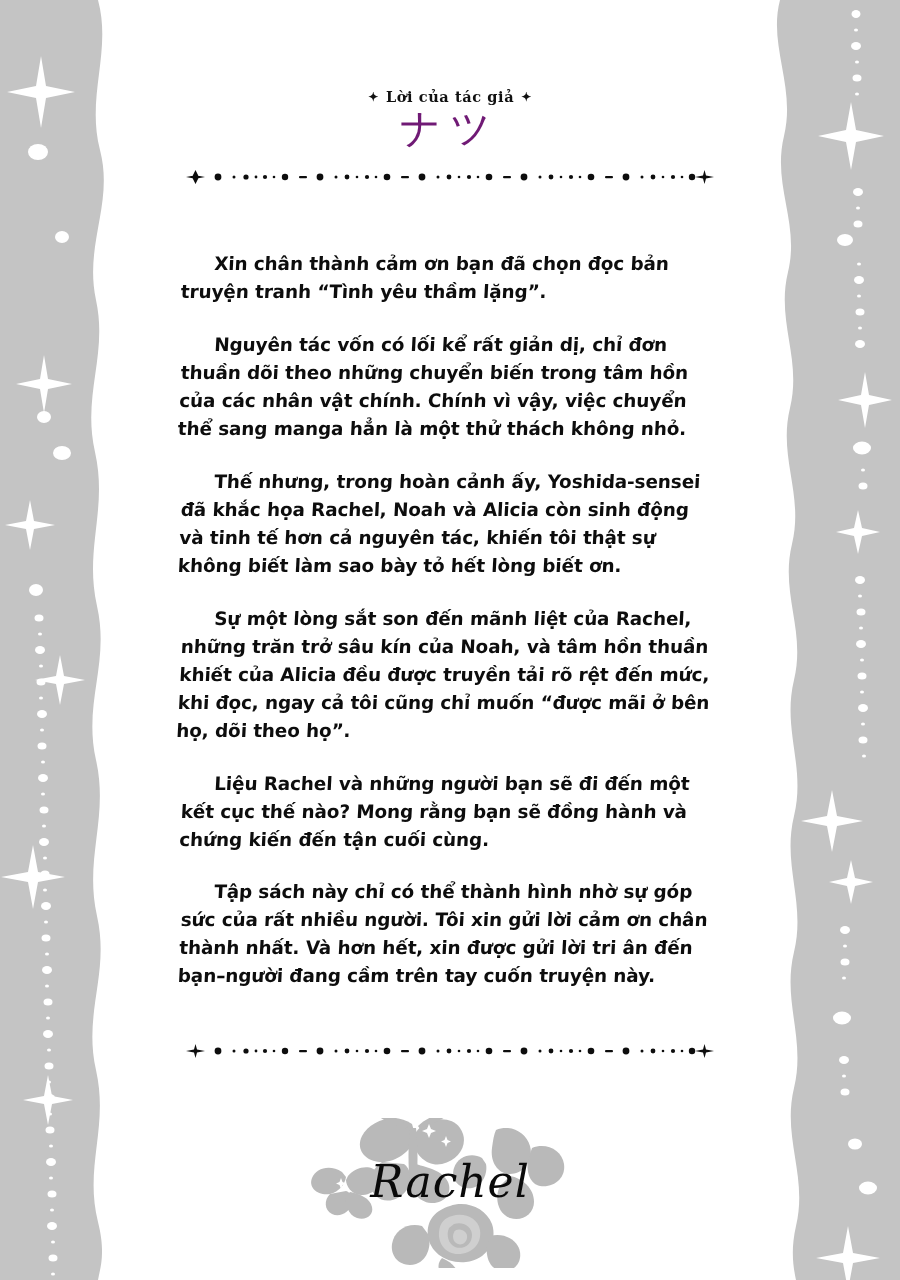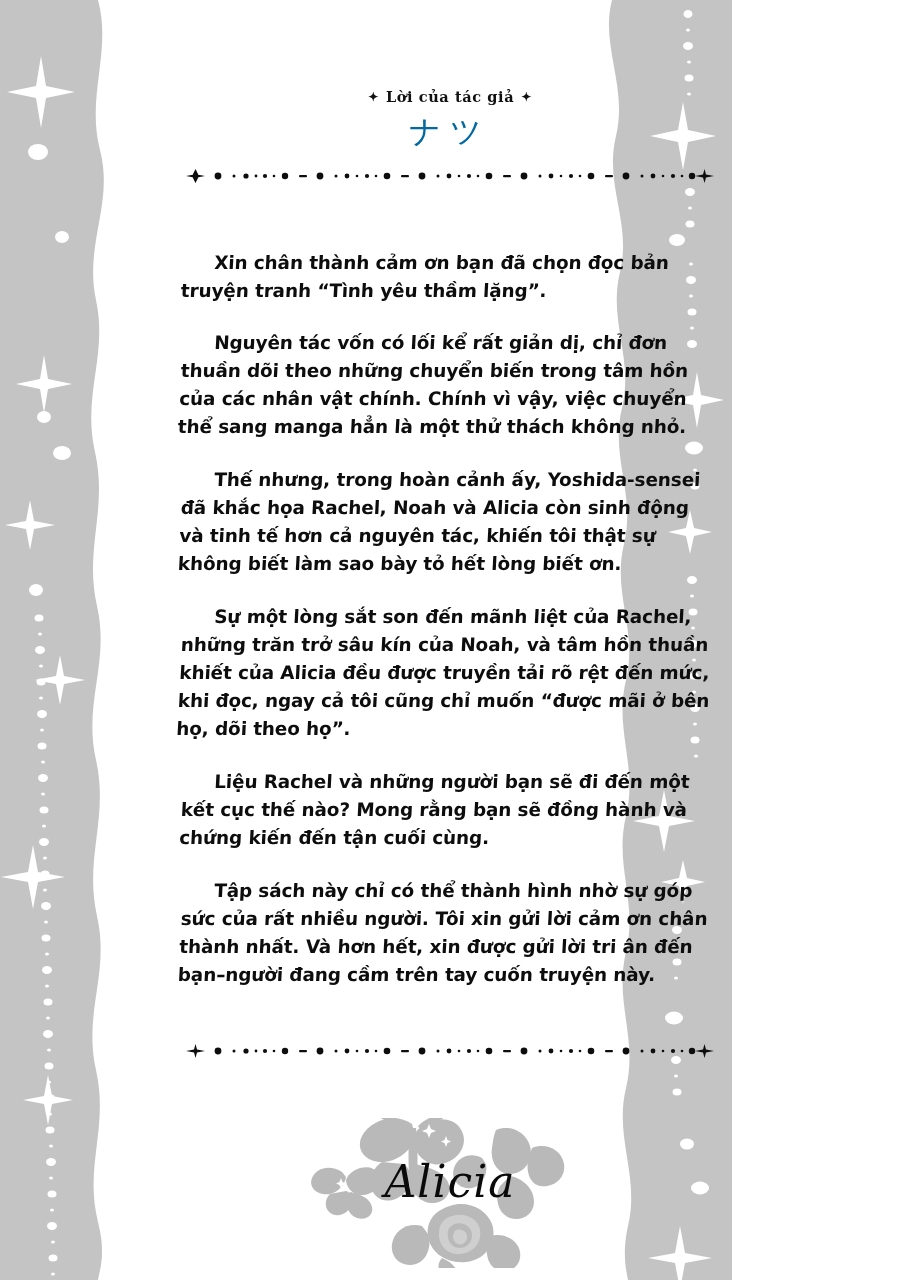--- a/index.html
+++ b/index.html
@@ -11,21 +11,21 @@
     height: 1280px;
     background: #ffffff;
     font-family: "Liberation Sans", sans-serif;
     overflow: hidden;
     position: relative;
   }
 
   
   #page {
     position: relative;
-    width: 732px;
+    width: 900px;
     height: 1280px;
     background: #ffffff;
     overflow: hidden;
   }
 
   
   .side-band {
     position: absolute;
     top: 0;
     height: 1280px;
@@ -58,24 +58,24 @@
     white-space: nowrap;
   }
   .kicker .star-glyph {
     font-size: 12px;
     vertical-align: 1px;
     margin: 0 7px;
   }
 
   .pen-name {
     font-family: "DejaVu Serif", serif;
-    font-size: 31px;
+    font-size: 40px;
     letter-spacing: 9px;
-    color: #0369a1;
-    margin-top: 10px;
+    color: #701a75;
+    margin-top: 2px;
     line-height: 1.05;
   }
 
   .pen-name-romaji {
     font-family: "DejaVu Serif", serif;
     font-size: 11.5px;
     letter-spacing: 5.5px;
     color: #262626;
     margin-top: 5px;
     margin-left: 5px;
@@ -444,18 +444,18 @@
             <path d="M190,118 C204,114 218,122 220,134 C222,148 210,156 198,152 C186,148 184,130 190,118 Z"></path>
             <path d="M142,140 C152,144 160,152 158,162 L146,160 C138,156 136,146 142,140 Z"></path>
 
           </g>
           <g fill="#ffffff">
             <path d="M129,6 L131,11 L136,13 L131,15 L129,20 L127,15 L122,13 L127,11 Z"></path>
             <path d="M146,18 L147.5,22 L151,23.5 L147.5,25 L146,29 L144.5,25 L141,23.5 L144.5,22 Z"></path>
             <path d="M41,60 L42.5,64 L46,65.5 L42.5,67 L41,71 L39.5,67 L36,65.5 L39.5,64 Z"></path>
           </g>
         </svg>
-        <div class="comment-word">Alicia</div>
+        <div class="comment-word">Rachel</div>
       </div>
     </div>
 
   </div>
 </div>
 
 </body></html>

